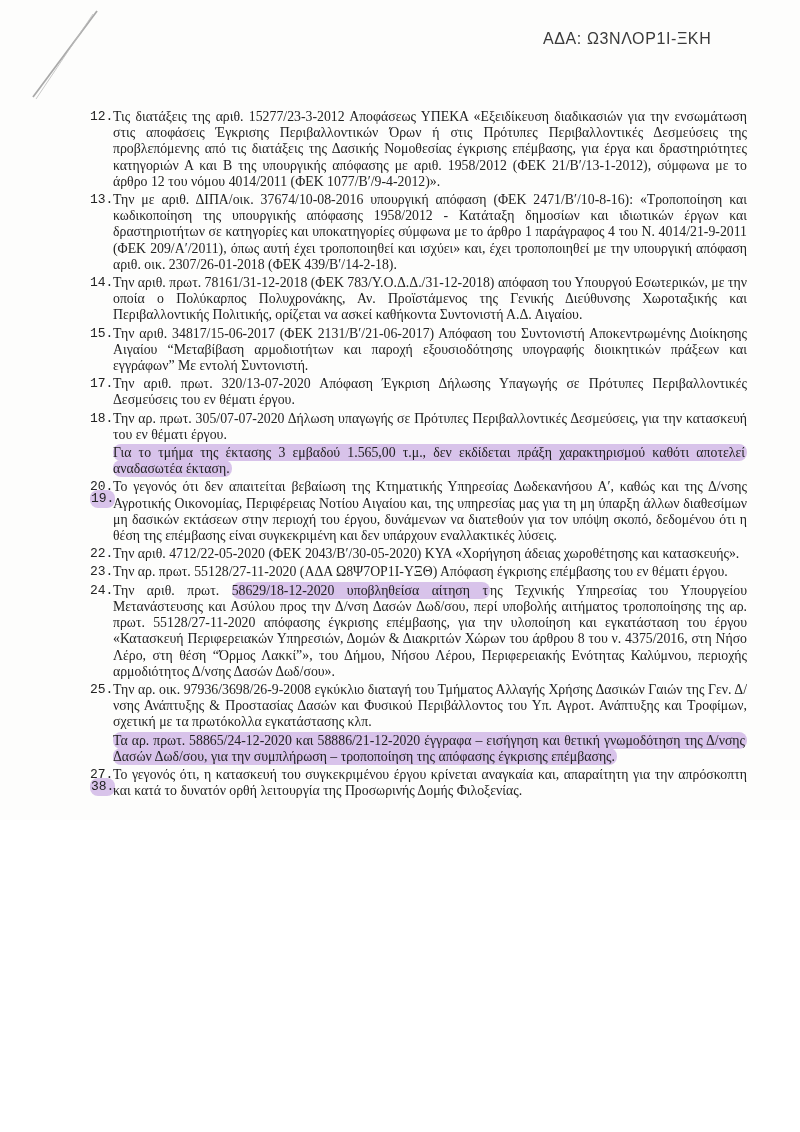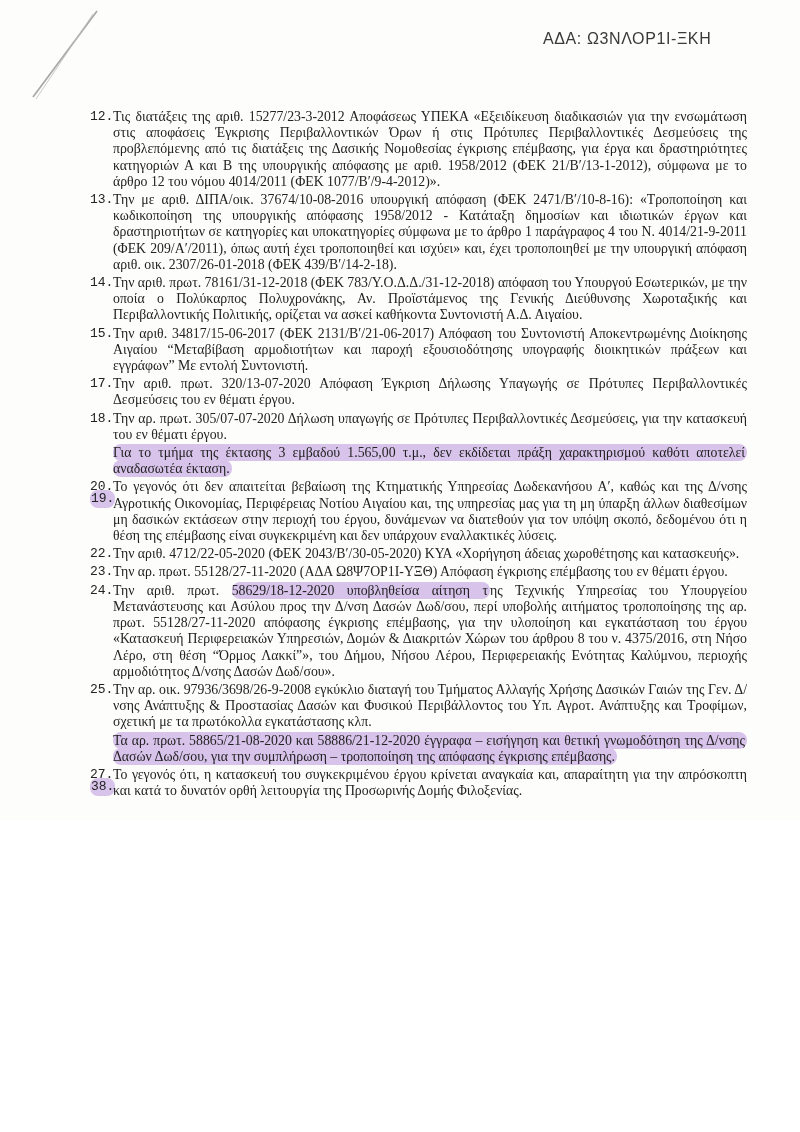--- a/index.html
+++ b/index.html
@@ -100,21 +100,21 @@
       <li class="doc-item"><span class="num">14.</span><span class="txt"><span>Την αριθ. πρωτ. 78161/31-12-2018 (ΦΕΚ 783/Υ.Ο.Δ.Δ./31-12-2018) απόφαση του Υπουργού Εσωτερικών, με την οποία ο Πολύκαρπος Πολυχρονάκης, Αν. Προϊστάμενος της Γενικής Διεύθυνσης Χωροταξικής και Περιβαλλοντικής Πολιτικής, ορίζεται να ασκεί καθήκοντα Συντονιστή Α.Δ. Αιγαίου.</span></span></li>
       <li class="doc-item"><span class="num">15.</span><span class="txt"><span>Την αριθ. 34817/15-06-2017 (ΦΕΚ 2131/Β′/21-06-2017) Απόφαση του Συντονιστή Αποκεντρωμένης Διοίκησης Αιγαίου “Μεταβίβαση αρμοδιοτήτων και παροχή εξουσιοδότησης υπογραφής διοικητικών πράξεων και εγγράφων” Με εντολή Συντονιστή.</span></span></li>
       <li class="doc-item"><span class="num">17.</span><span class="txt"><span>Την αριθ. πρωτ. 320/13-07-2020 Απόφαση Έγκριση Δήλωσης Υπαγωγής σε Πρότυπες Περιβαλλοντικές Δεσμεύσεις του εν θέματι έργου.</span></span></li>
       <li class="doc-item"><span class="num">18.</span><span class="txt"><span>Την αρ. πρωτ. 305/07-07-2020 Δήλωση υπαγωγής σε Πρότυπες Περιβαλλοντικές Δεσμεύσεις, για την κατασκευή του εν θέματι έργου.</span></span></li>
       <li class="doc-item"><span class="num hl">19.</span><span class="txt"><span class="hl">Για το τμήμα της έκτασης 3 εμβαδού 1.565,00 τ.μ., δεν εκδίδεται πράξη χαρακτηρισμού καθότι αποτελεί αναδασωτέα έκταση.</span></span></li>
       <li class="doc-item"><span class="num">20.</span><span class="txt"><span>Το γεγονός ότι δεν απαιτείται βεβαίωση της Κτηματικής Υπηρεσίας Δωδεκανήσου Α′, καθώς και της Δ/νσης Αγροτικής Οικονομίας, Περιφέρειας Νοτίου Αιγαίου και, της υπηρεσίας μας για τη μη ύπαρξη άλλων διαθεσίμων μη δασικών εκτάσεων στην περιοχή του έργου, δυνάμενων να διατεθούν για τον υπόψη σκοπό, δεδομένου ότι η θέση της επέμβασης είναι συγκεκριμένη και δεν υπάρχουν εναλλακτικές λύσεις.</span></span></li>
       <li class="doc-item"><span class="num">22.</span><span class="txt"><span>Την αριθ. 4712/22-05-2020 (ΦΕΚ 2043/Β′/30-05-2020) ΚΥΑ «Χορήγηση άδειας χωροθέτησης και κατασκευής».</span></span></li>
       <li class="doc-item"><span class="num">23.</span><span class="txt"><span>Την αρ. πρωτ. 55128/27-11-2020 (ΑΔΑ Ω8Ψ7ΟΡ1Ι-ΥΞΘ) Απόφαση έγκρισης επέμβασης του εν θέματι έργου.</span></span></li>
       <li class="doc-item"><span class="num">24.</span><span class="txt"><span>Την αριθ. πρωτ. </span><span class="hl">58629/18-12-2020 υποβληθείσα αίτηση τ</span><span>ης Τεχνικής Υπηρεσίας του Υπουργείου Μετανάστευσης και Ασύλου προς την Δ/νση Δασών Δωδ/σου, περί υποβολής αιτήματος τροποποίησης της αρ. πρωτ. 55128/27-11-2020 απόφασης έγκρισης επέμβασης, για την υλοποίηση και εγκατάσταση του έργου «Κατασκευή Περιφερειακών Υπηρεσιών, Δομών &amp; Διακριτών Χώρων του άρθρου 8 του ν. 4375/2016, στη Νήσο Λέρο, στη θέση “Όρμος Λακκί”», του Δήμου, Νήσου Λέρου, Περιφερειακής Ενότητας Καλύμνου, περιοχής αρμοδιότητος Δ/νσης Δασών Δωδ/σου».</span></span></li>
       <li class="doc-item"><span class="num">25.</span><span class="txt"><span>Την αρ. οικ. 97936/3698/26-9-2008 εγκύκλιο διαταγή του Τμήματος Αλλαγής Χρήσης Δασικών Γαιών της Γεν. Δ/νσης Ανάπτυξης &amp; Προστασίας Δασών και Φυσικού Περιβάλλοντος του Υπ. Αγροτ. Ανάπτυξης και Τροφίμων, σχετική με τα πρωτόκολλα εγκατάστασης κλπ.</span></span></li>
-      <li class="doc-item"><span class="num hl">38.</span><span class="txt"><span class="hl">Τα αρ. πρωτ. 58865/21-08-2020 και 58886/21-12-2020 έγγραφα – εισήγηση και θετική γνωμοδότηση της Δ/νσης Δασών Δωδ/σου, για την συμπλήρωση – τροποποίηση της απόφασης έγκρισης επέμβασης.</span></span></li>
+      <li class="doc-item"><span class="num hl">38.</span><span class="txt"><span class="hl">Τα αρ. πρωτ. 58865/24-12-2020 και 58886/21-12-2020 έγγραφα – εισήγηση και θετική γνωμοδότηση της Δ/νσης Δασών Δωδ/σου, για την συμπλήρωση – τροποποίηση της απόφασης έγκρισης επέμβασης.</span></span></li>
       <li class="doc-item"><span class="num">27.</span><span class="txt"><span>Το γεγονός ότι, η κατασκευή του συγκεκριμένου έργου κρίνεται αναγκαία και, απαραίτητη για την απρόσκοπτη και κατά το δυνατόν ορθή λειτουργία της Προσωρινής Δομής Φιλοξενίας.</span></span></li>
     </ol>
 
   <div class="page-num">3</div>
 
   <div class="speck" style="left:688px; top:1008px; width:4px; height:2px;"></div>
   <div class="speck" style="left:560px; top:1026px; width:3px; height:2px;"></div>
   <div class="speck" style="left:310px; top:1030px; width:3px; height:2px;"></div>
 </div>
 

